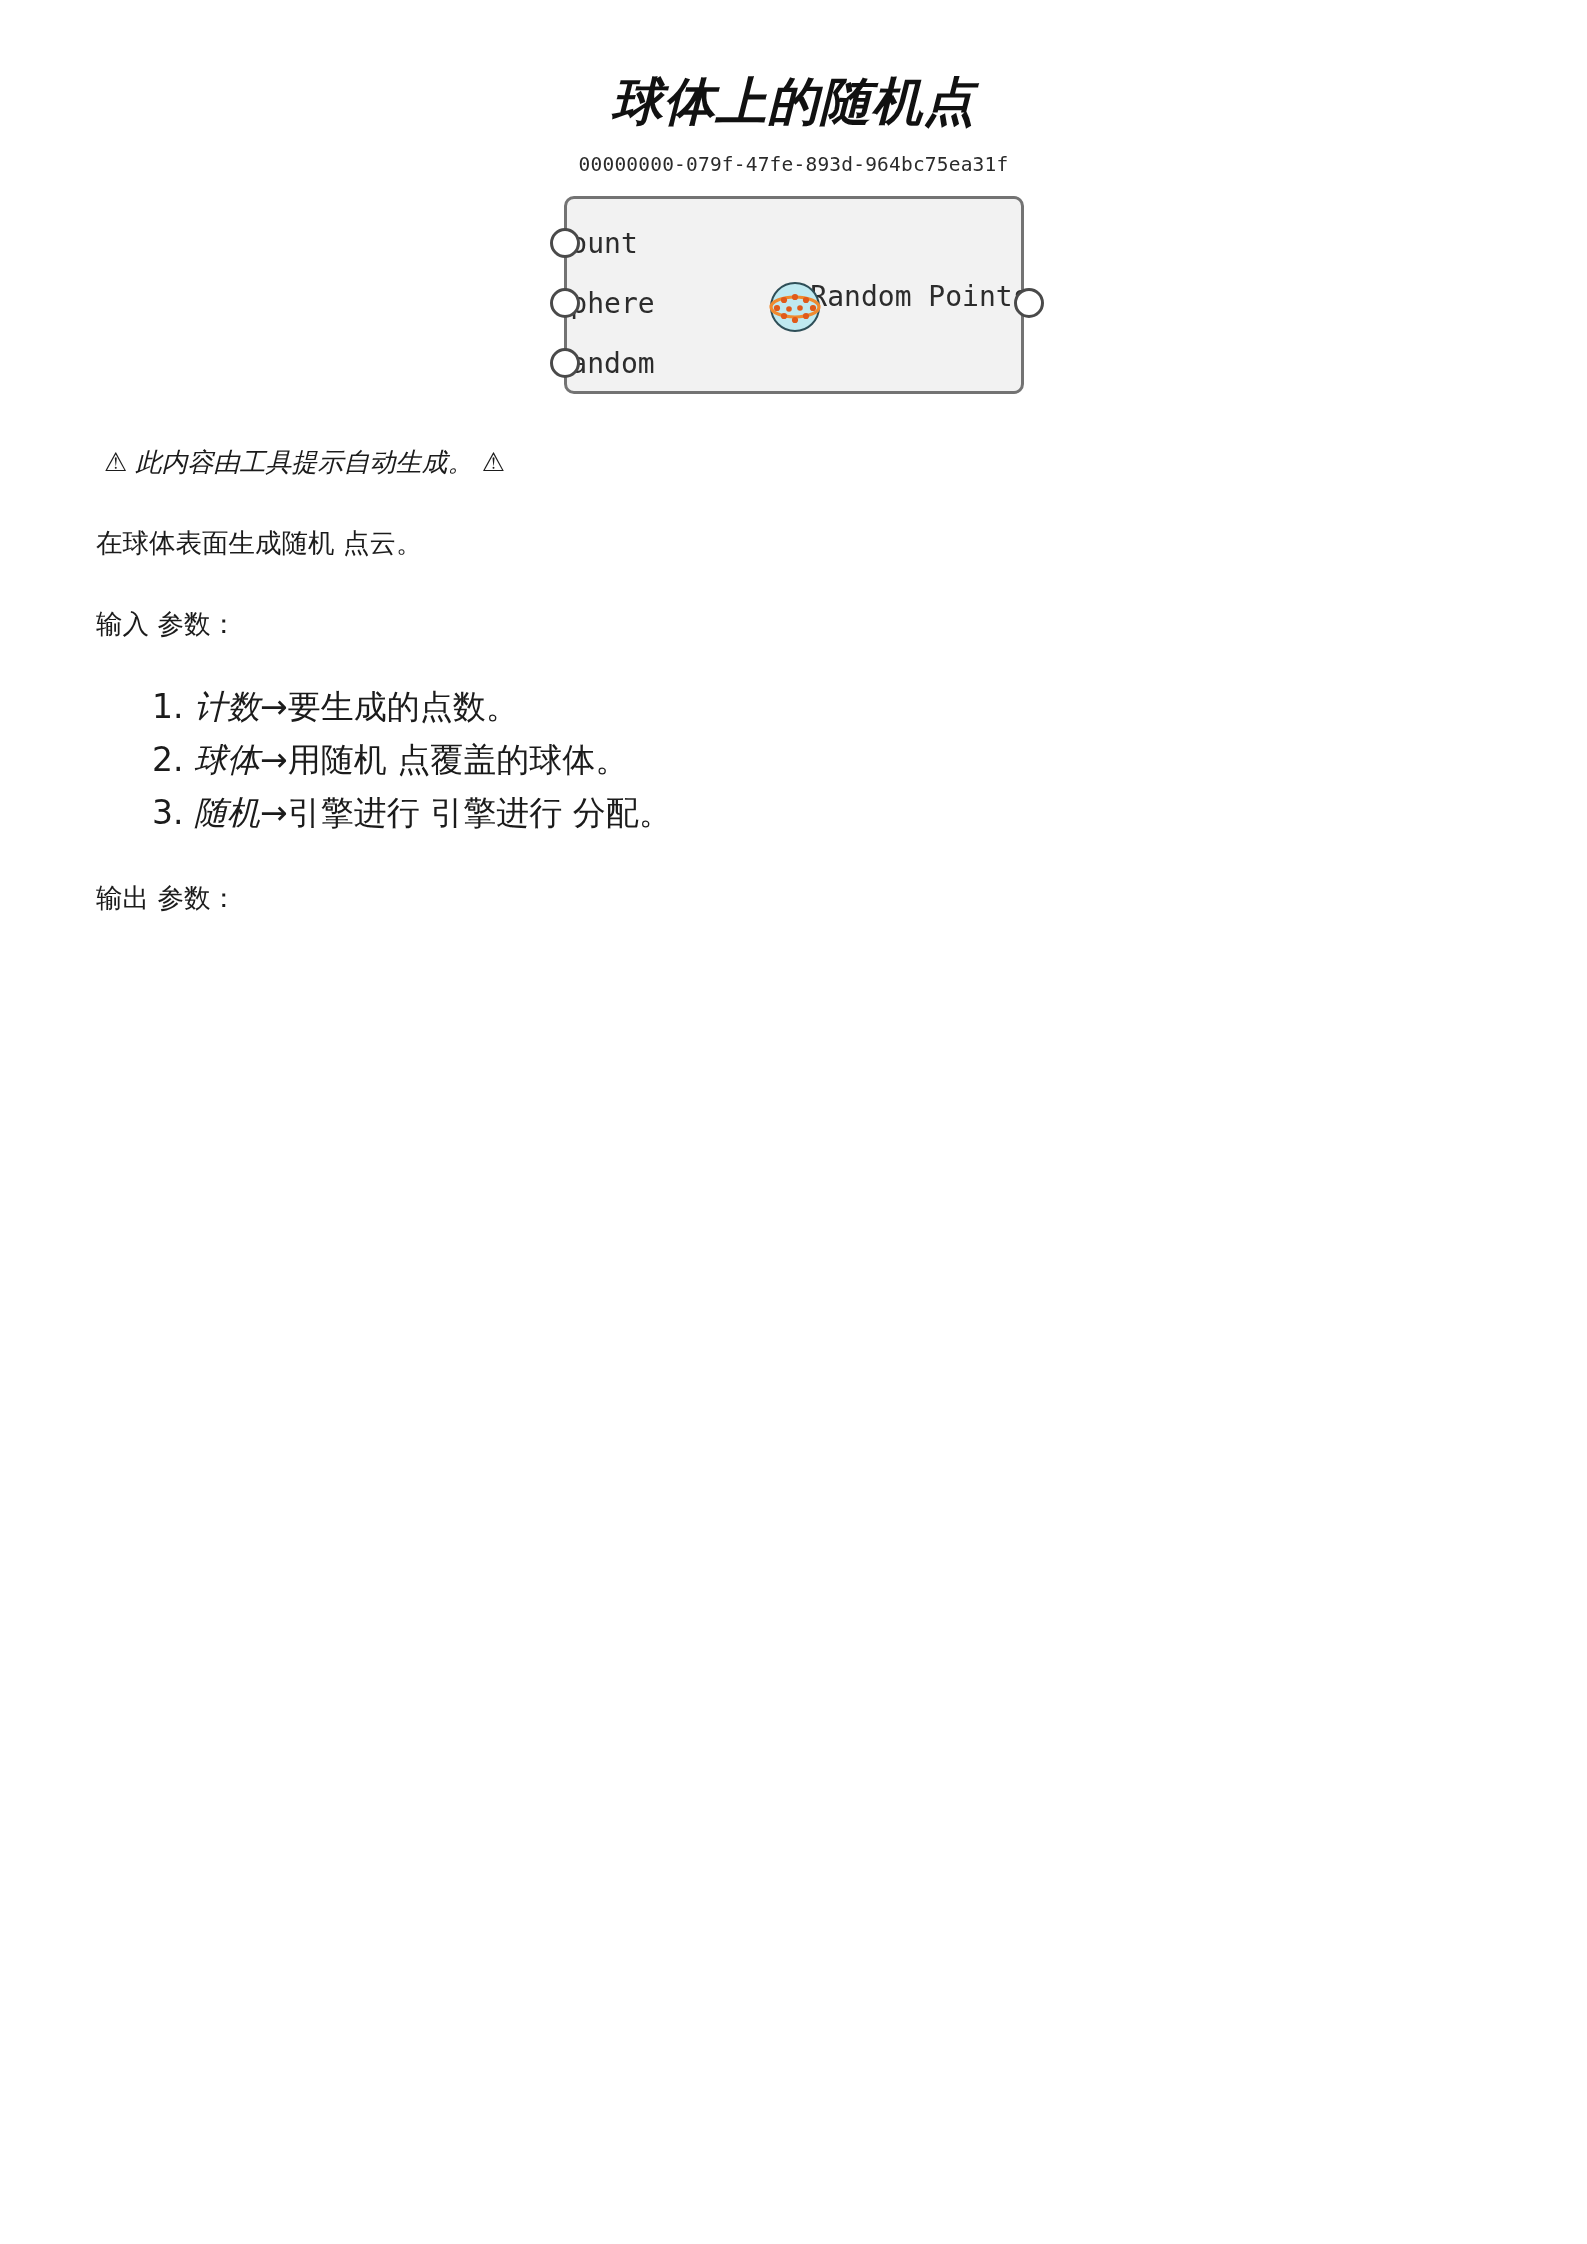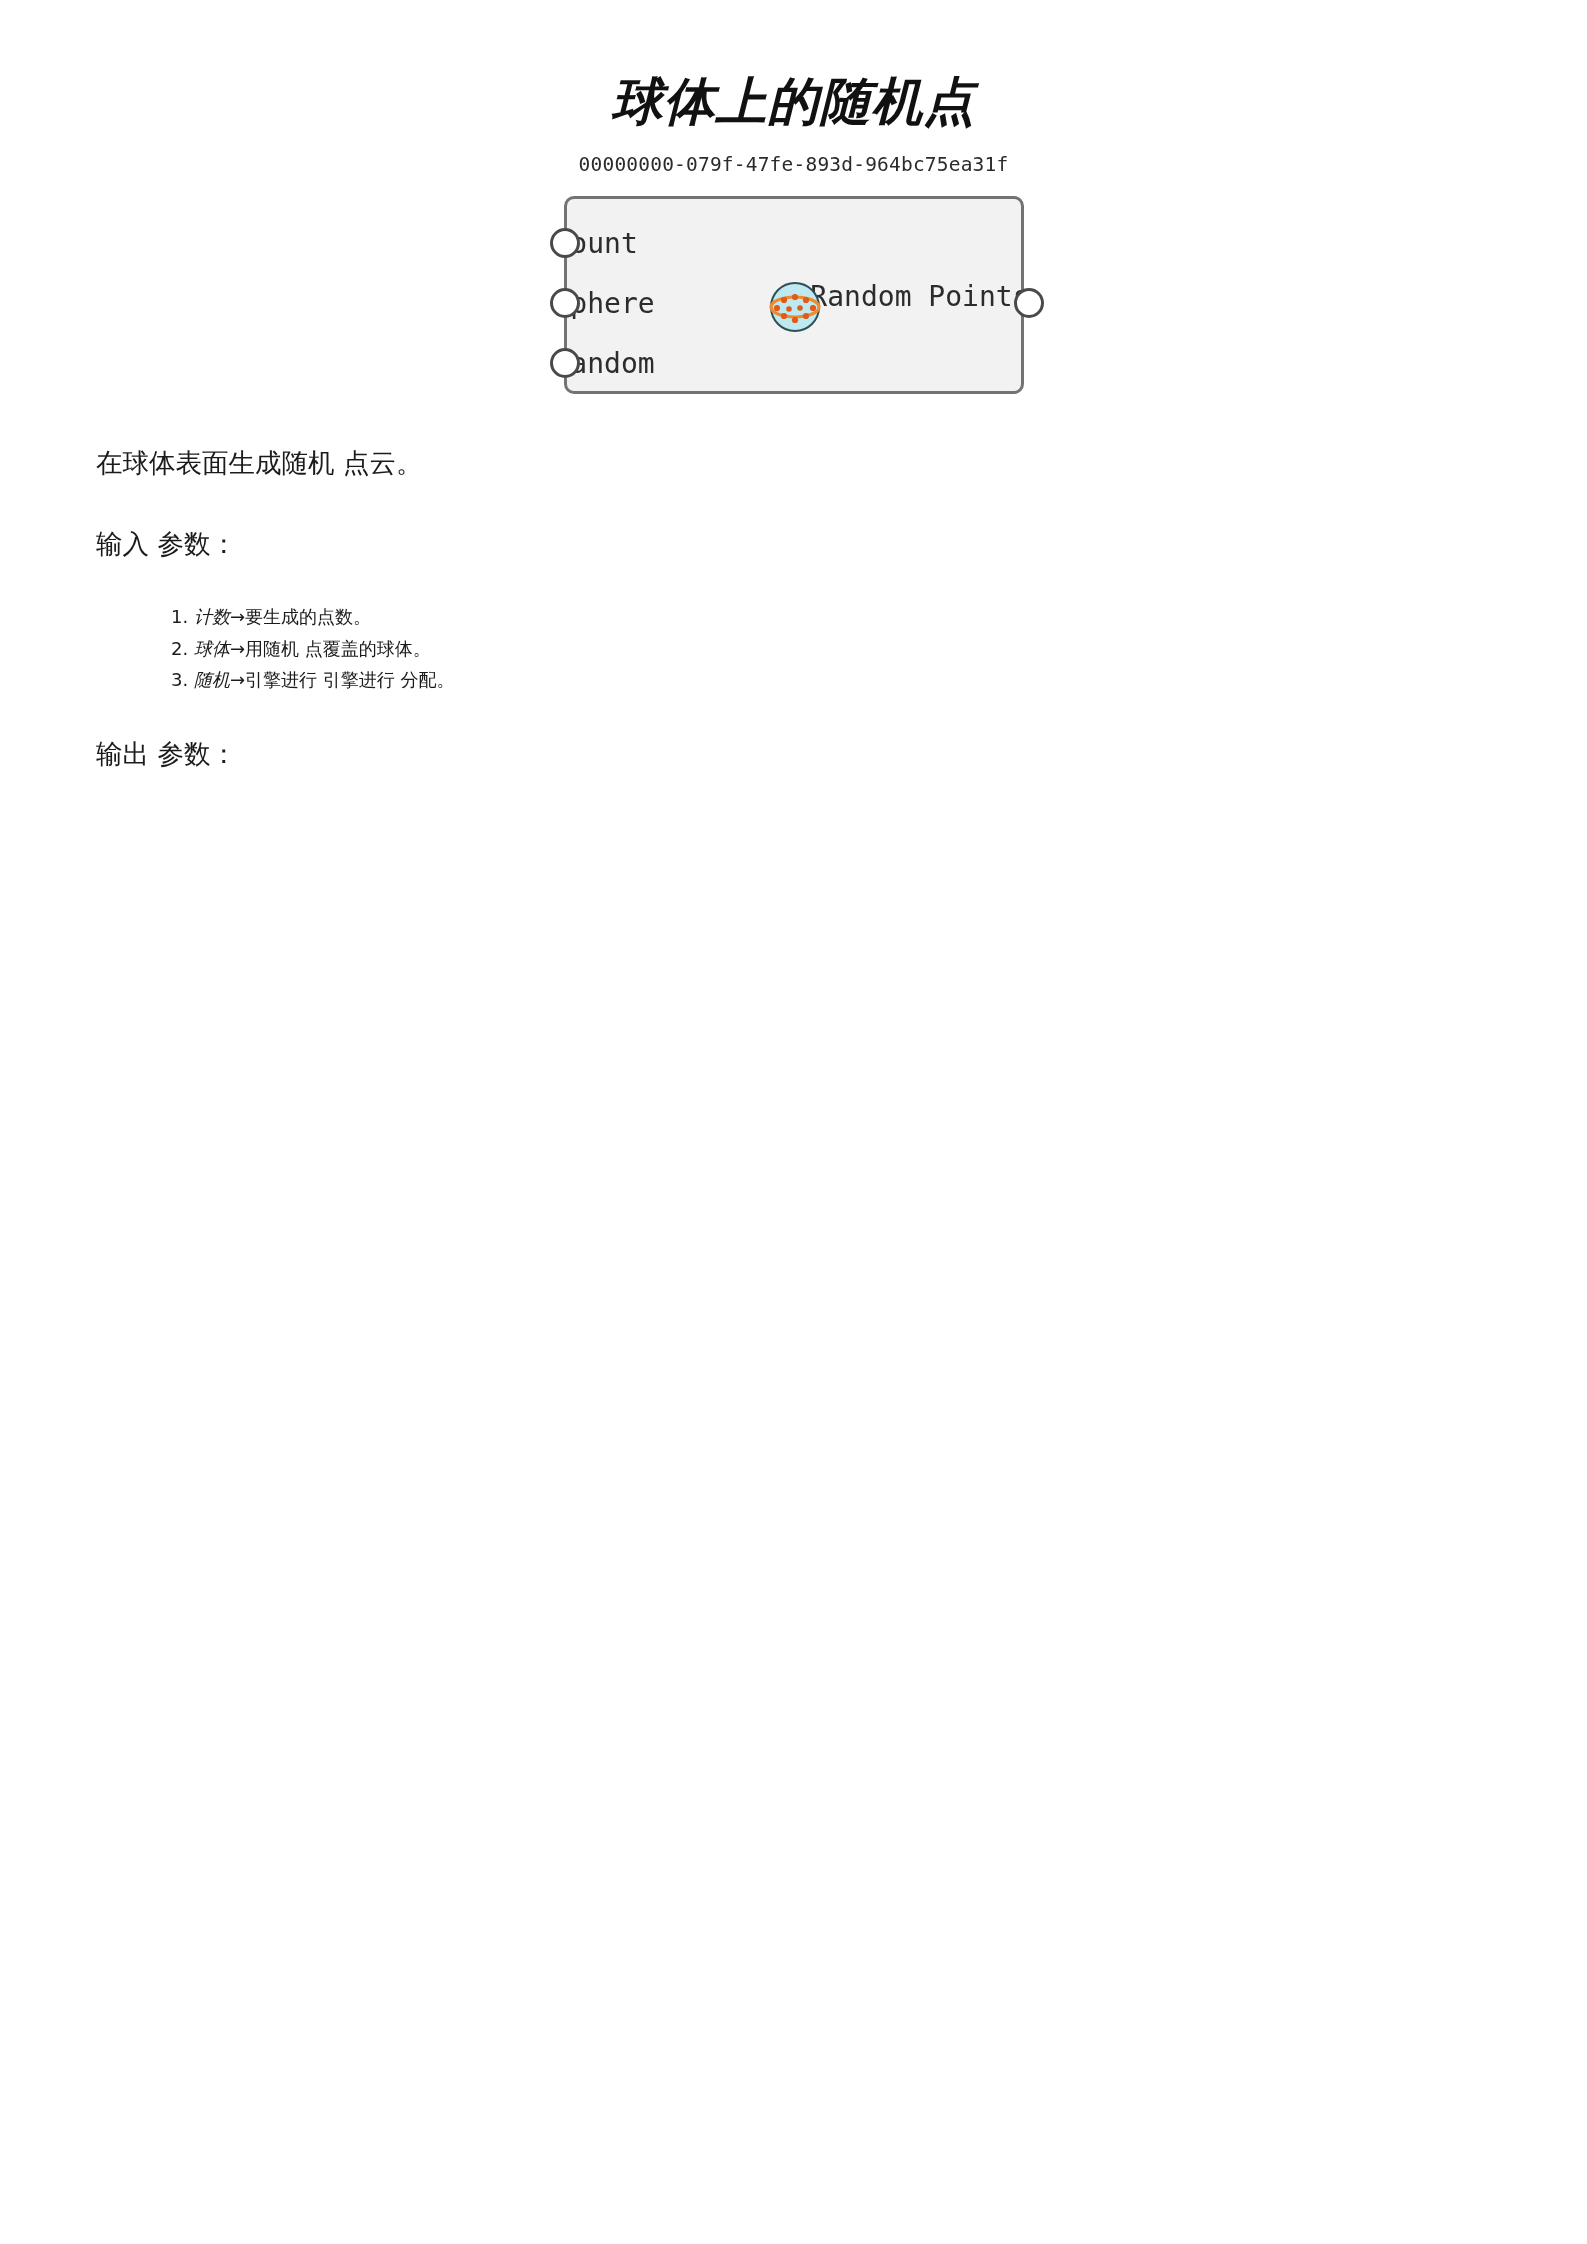--- a/index.html
+++ b/index.html
@@ -134,21 +134,21 @@
     color: #1b1b1b;
   }
   .note .warn { font-style: normal; }
   p.para {
     margin: 0 0 40px 0;
     font-size: 26.5px;
   }
   ol.params {
     margin: 0 0 40px 0;
     padding-left: 98px;
-    font-size: 18px;
+    font-size: 33px;
     line-height: 1.42;
   }
   ol.params li {
     margin-bottom: 6px;
   }
   ol.params li .pname {
     font-style: italic;
   }
 </style>
 </head>
@@ -198,20 +198,25 @@
           <circle cx="34" cy="30" r="2.8" fill="#e05a1a"></circle>
           <circle cx="23" cy="31" r="2.8" fill="#e05a1a"></circle>
         </svg>
       </span>
 
     </div>
   </div>
 
   <div class="content">
 
+    <p class="note">
+      <span class="warn">⚠</span>
+      <span>此内容由工具提示自动生成。</span>
+      <span class="warn">⚠</span>
+    </p>
 
     <p class="para">在球体表面生成随机 点云。</p>
 
     <p class="para">输入 参数：</p>
 
     <ol class="params">
       <li>
         <span class="pname">计数</span><span>→</span><span>要生成的点数。</span>
       </li>
       <li>

